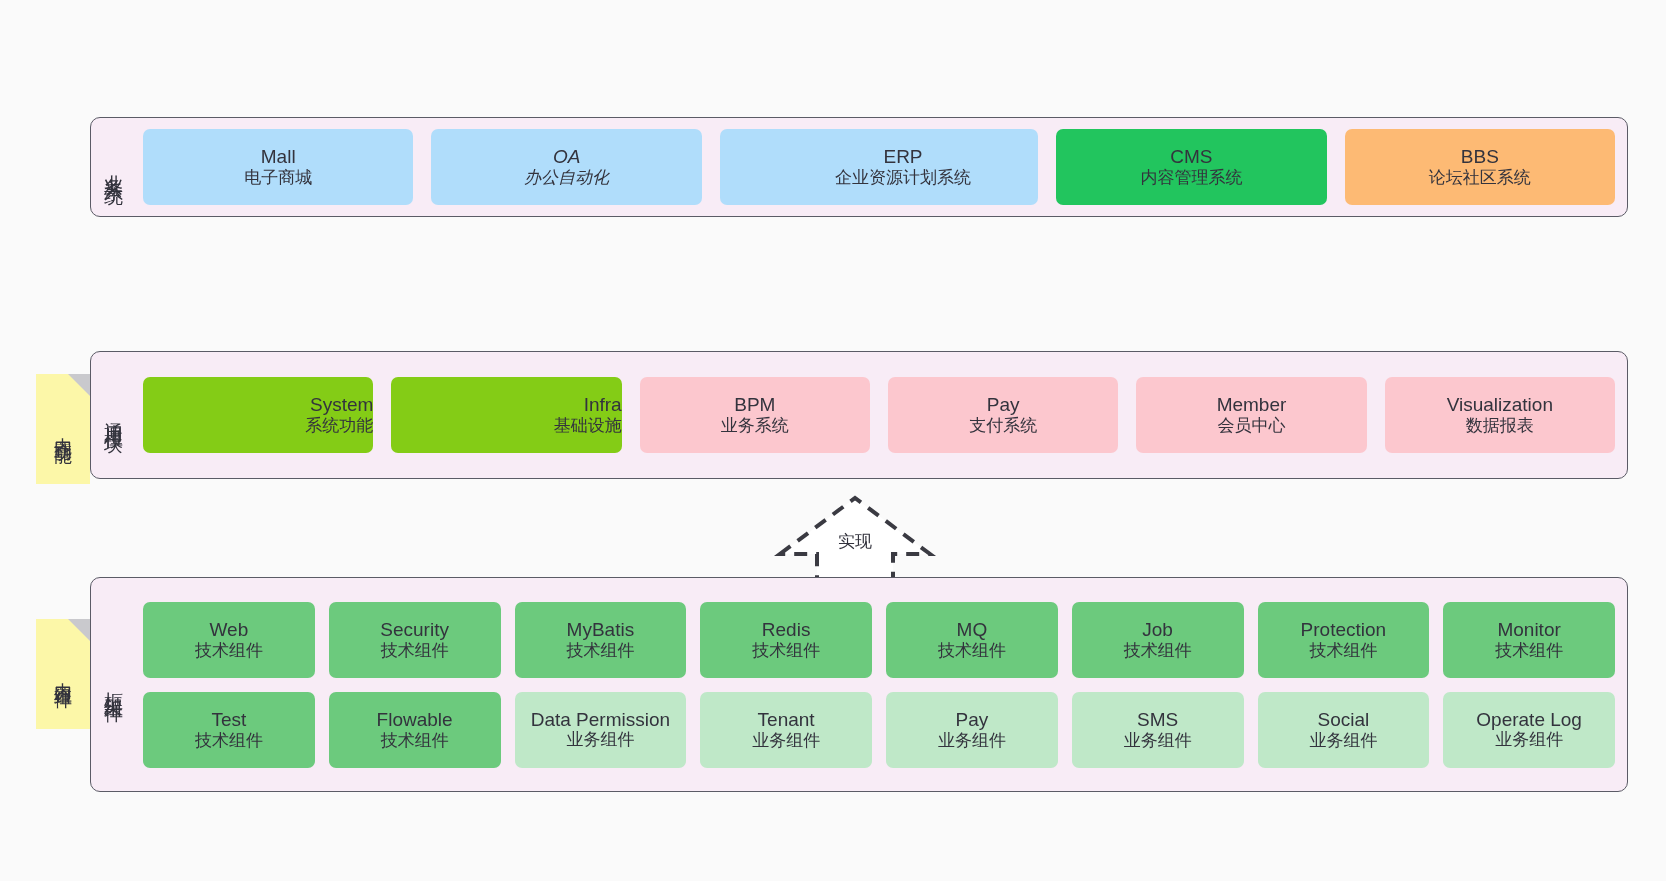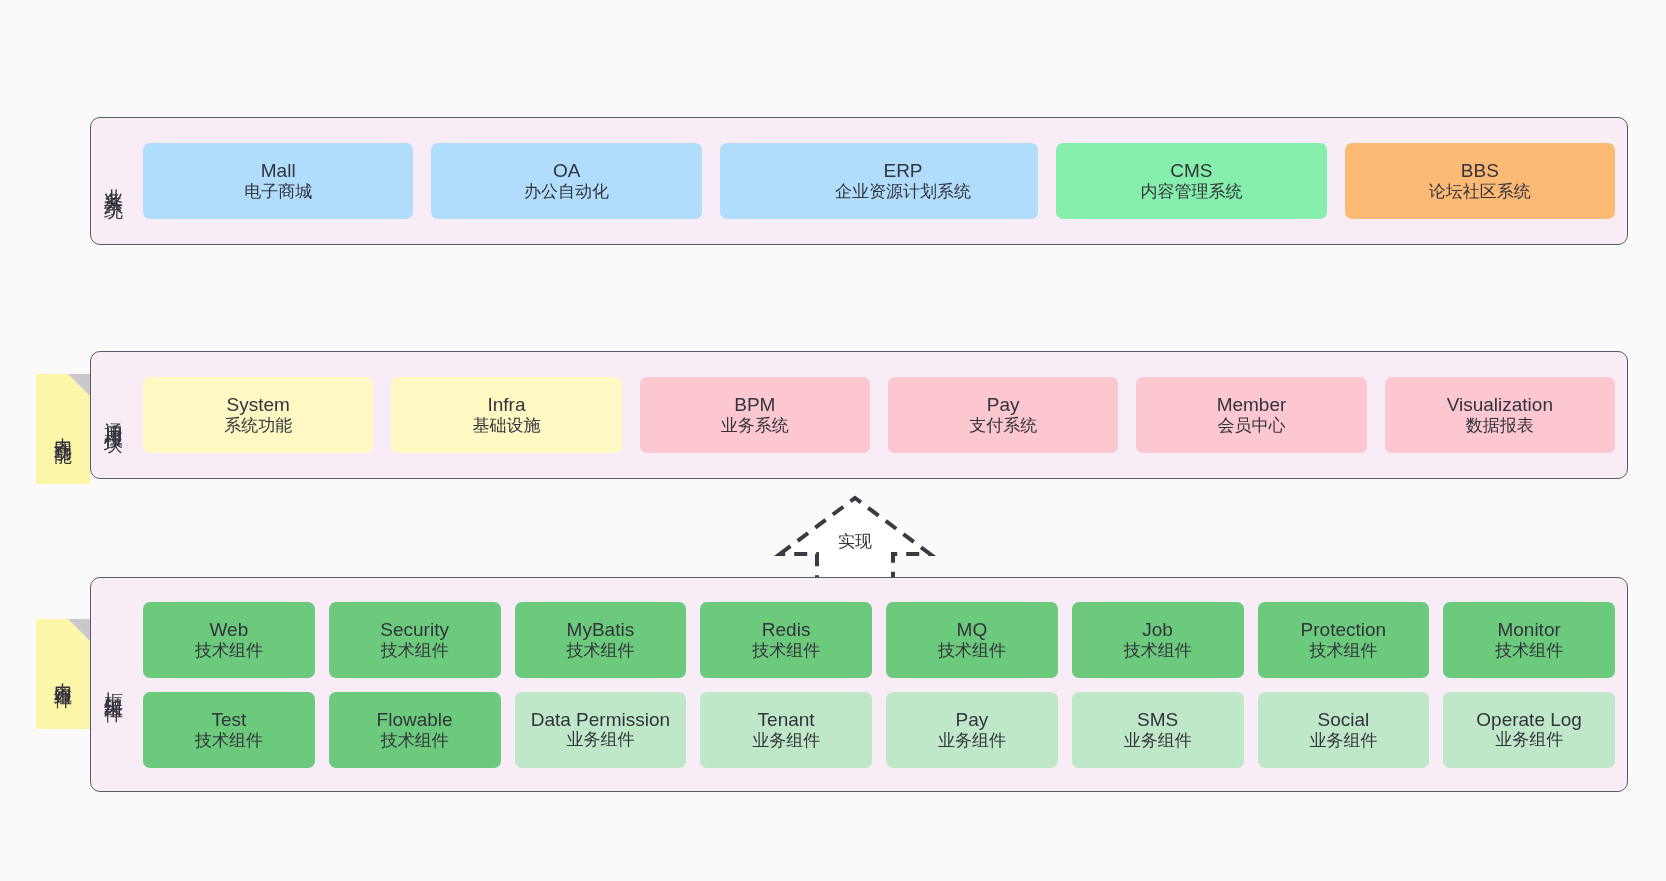--- a/index.html
+++ b/index.html
@@ -57,36 +57,36 @@
     justify-content: center;
     text-align: center;
     color: #33333d;
     line-height: 1.22;
     user-select: none;
   }
   .node .en { font-size: 19px; }
   .node .cn { font-size: 17px; }
 
   
-  #layer-business { left: 90px; top: 117px; width: 1538px; height: 128px; }
+  #layer-business { left: 90px; top: 117px; width: 1538px; height: 100px; }
   #layer-business .layer-body { gap: 18px; padding-left: 6px; }
   #layer-business .node {
     flex: 1 1 0;
     height: 76px;
     background: #b0ddfb;
   }
 
   
   #layer-modules { left: 90px; top: 351px; width: 1538px; height: 128px; }
   #layer-modules .layer-body { gap: 18px; padding-left: 6px; }
   #layer-modules .node {
     flex: 1 1 0;
     height: 76px;
   }
-  .node.red-strong { background: #fef9c3; }
+  .node.red-strong { background: #84cc16; align-items: flex-end; }
   .node.red-soft   { background: #fcc7ce; }
 
   
   #layer-framework { left: 90px; top: 577px; width: 1538px; height: 215px; }
   #layer-framework .layer-body {
     flex-direction: column;
     justify-content: center;
     gap: 14px;
     padding-left: 6px;
     padding-right: 12px;
@@ -155,29 +155,29 @@
 
 <div id="stage">
 
   <div class="layer" id="layer-business">
     <div class="layer-title">业务系统</div>
     <div class="layer-body" id="body-business">
         <div class="node business-node" style="background: rgb(176, 221, 251);">
           <div class="en">Mall</div>
           <div class="cn">电子商城</div>
         </div>
-        <div class="node business-node" style="background: rgb(176, 221, 251);">
+        <div class="node business-node" style="background: rgb(176, 221, 251); font-style: italic;">
           <div class="en">OA</div>
           <div class="cn">办公自动化</div>
         </div>
         <div class="node business-node" style="background: rgb(176, 221, 251); padding-left: 48px;">
           <div class="en">ERP</div>
           <div class="cn">企业资源计划系统</div>
         </div>
-        <div class="node business-node" style="background: #86efac;">
+        <div class="node business-node" style="background: #22c55e;">
           <div class="en">CMS</div>
           <div class="cn">内容管理系统</div>
         </div>
         <div class="node business-node" style="background: #fdba74;">
           <div class="en">BBS</div>
           <div class="cn">论坛社区系统</div>
         </div>
       </div>
   </div>
 

